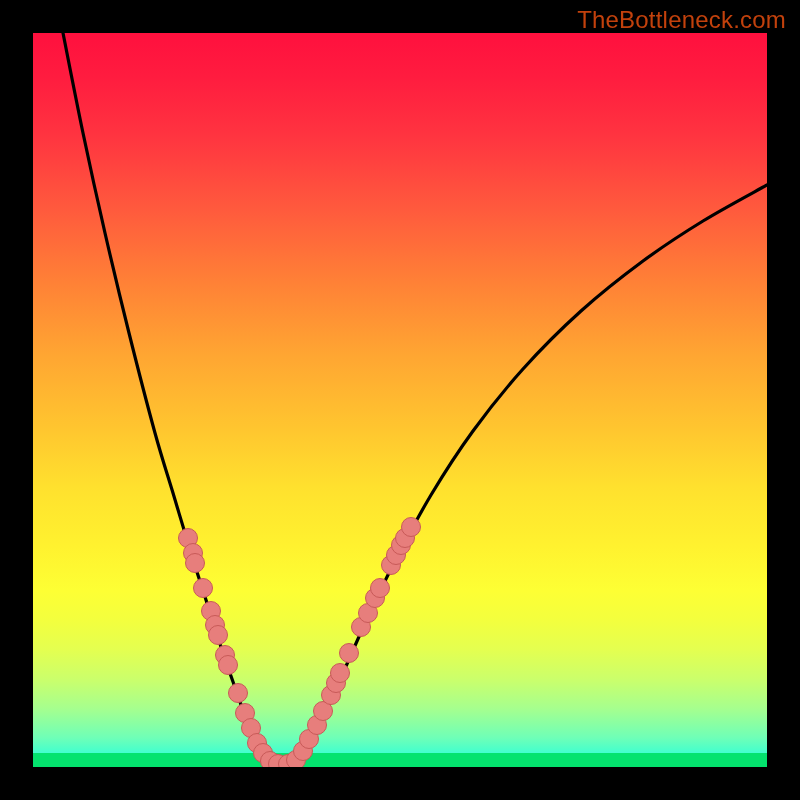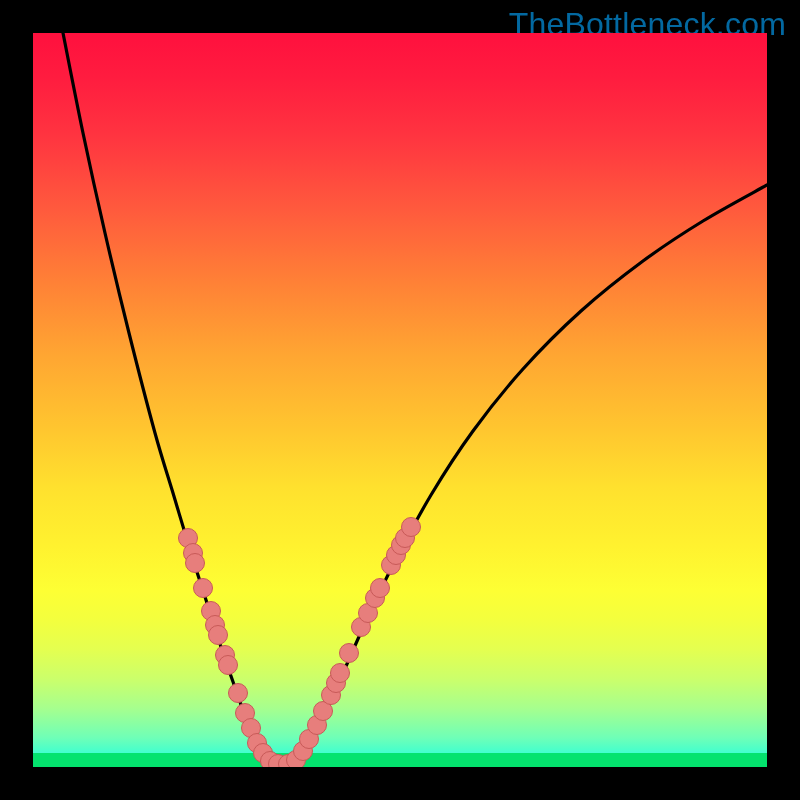--- a/index.html
+++ b/index.html
@@ -55,22 +55,22 @@
     left: 0;
     right: 0;
     bottom: 0;
     height: 14px;
     background: #04e36e;
   }
   .watermark {
     position: absolute;
     top: 6px;
     right: 14px;
-    color: #0369a1;
-    font-size: 32px;
+    color: #c2410c;
+    font-size: 24px;
     font-weight: 500;
     letter-spacing: 0.2px;
     user-select: none;
   }
   svg.curves {
     position: absolute;
     inset: 0;
   }
 </style>
 </head>

